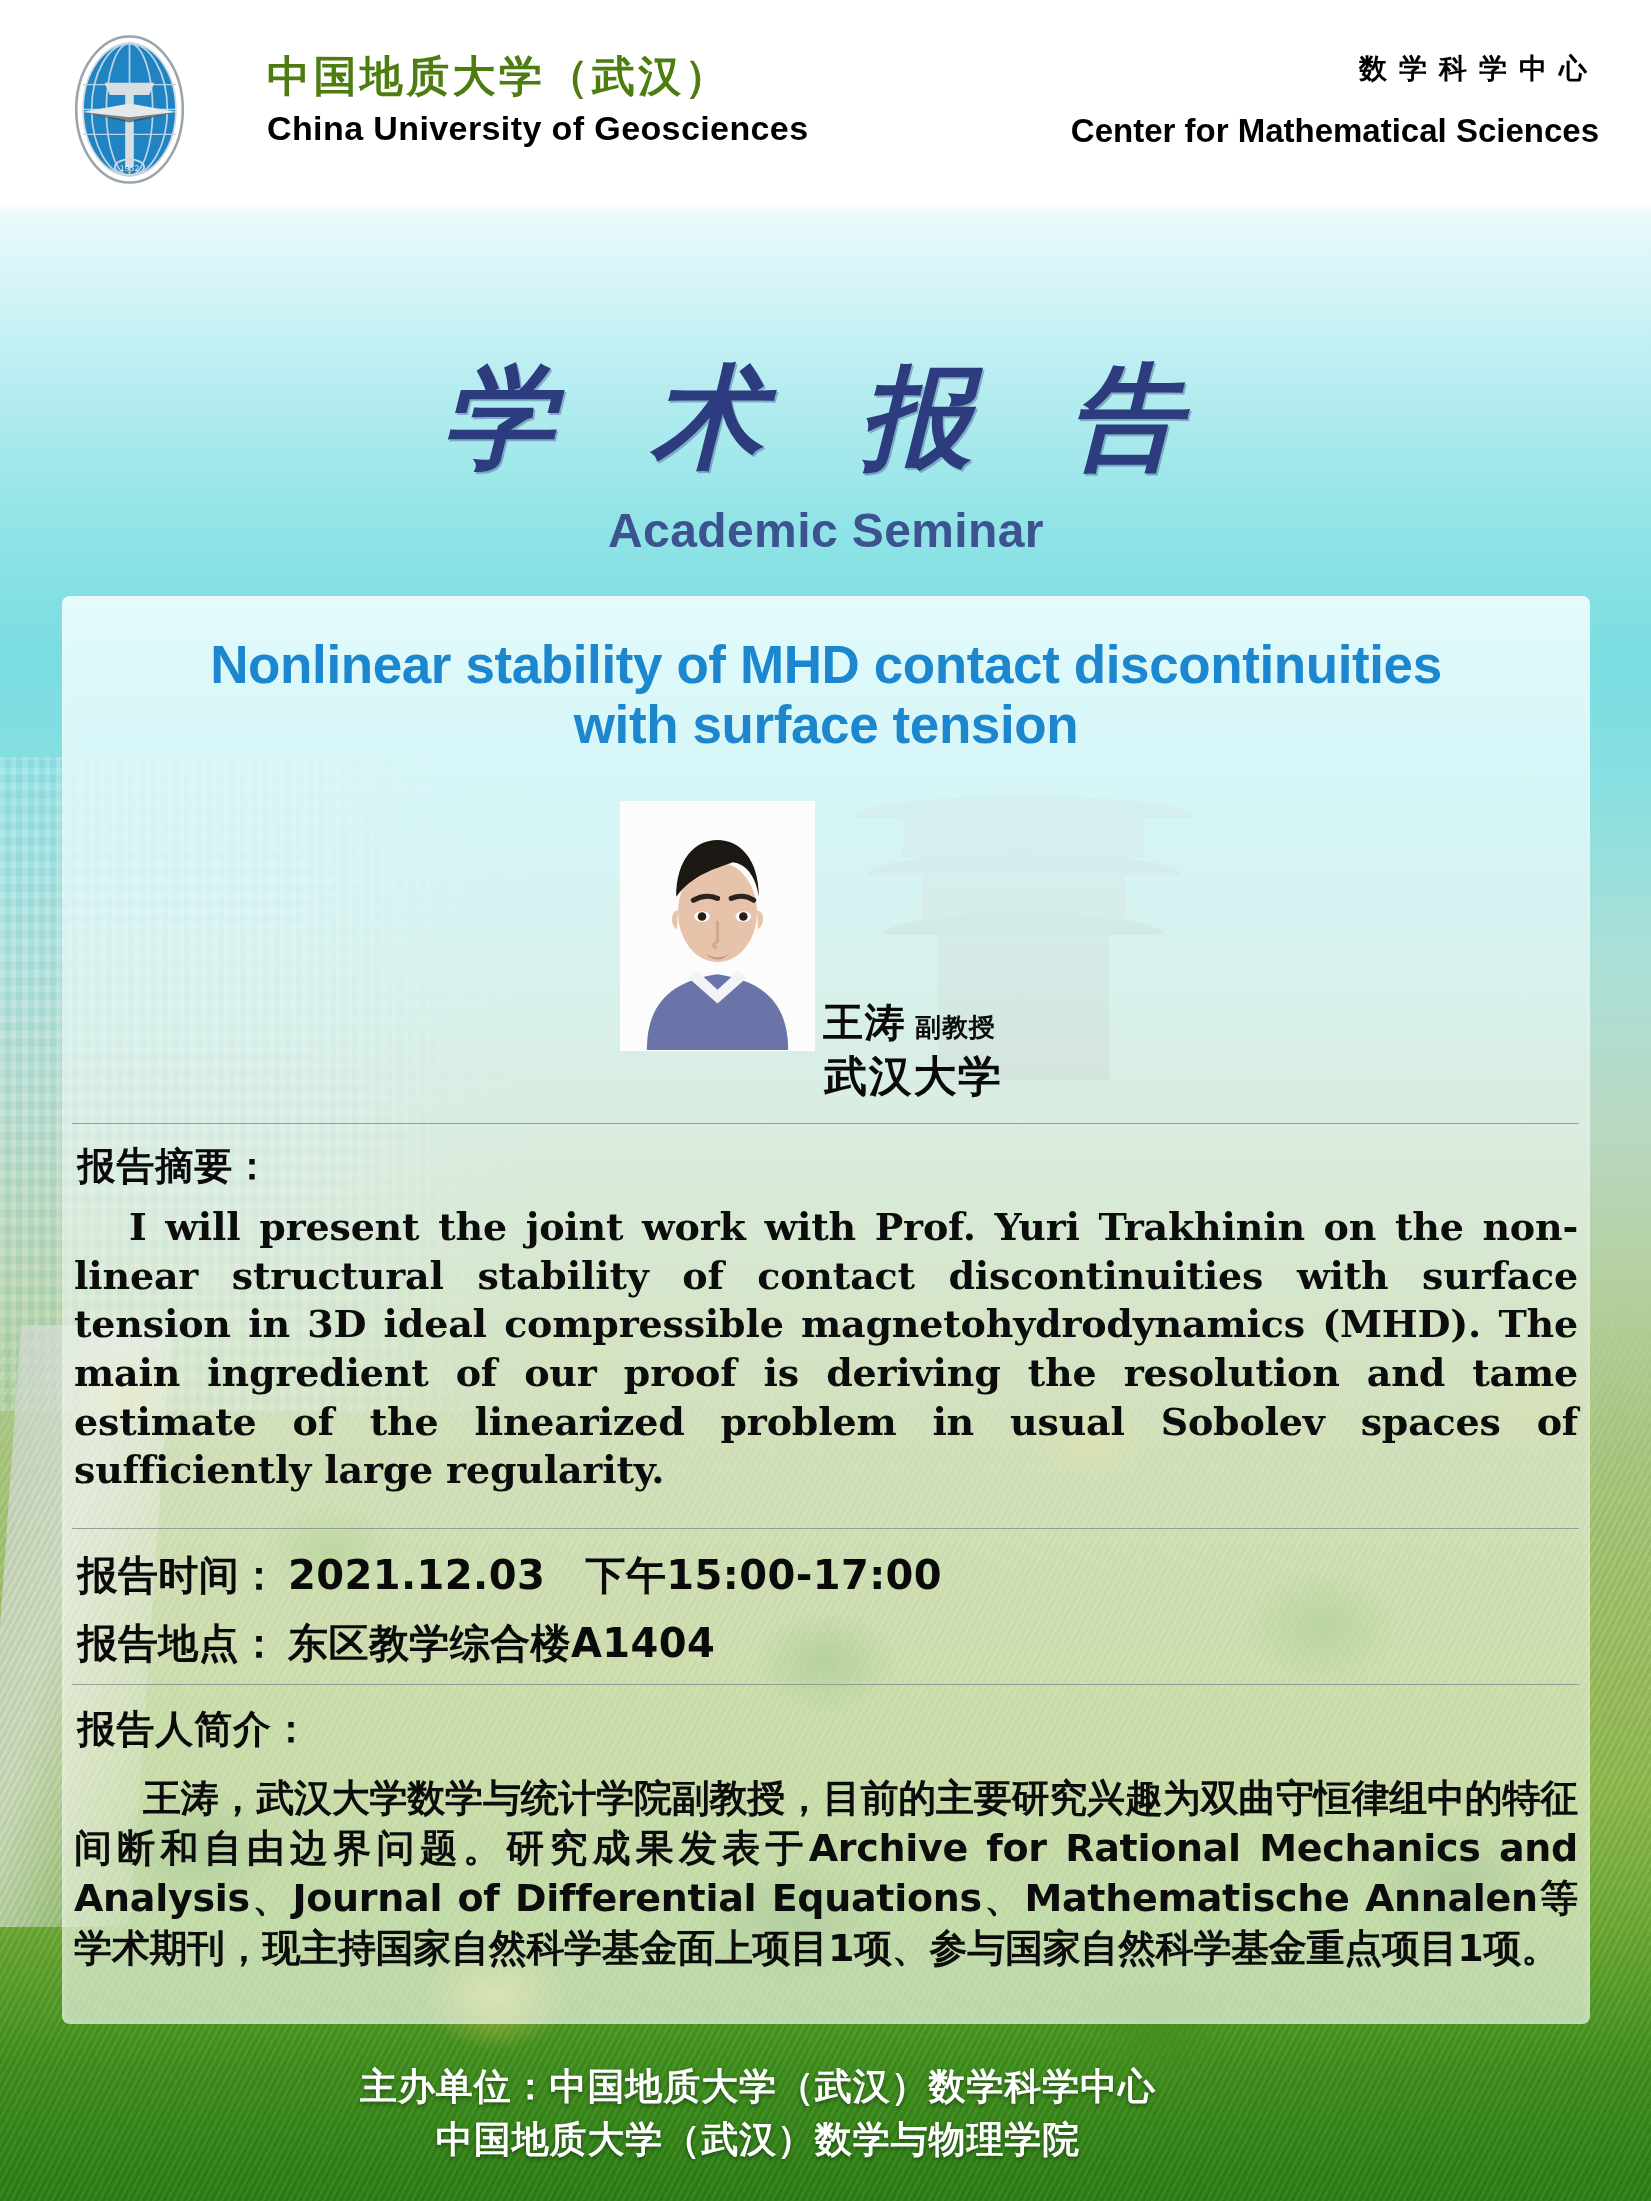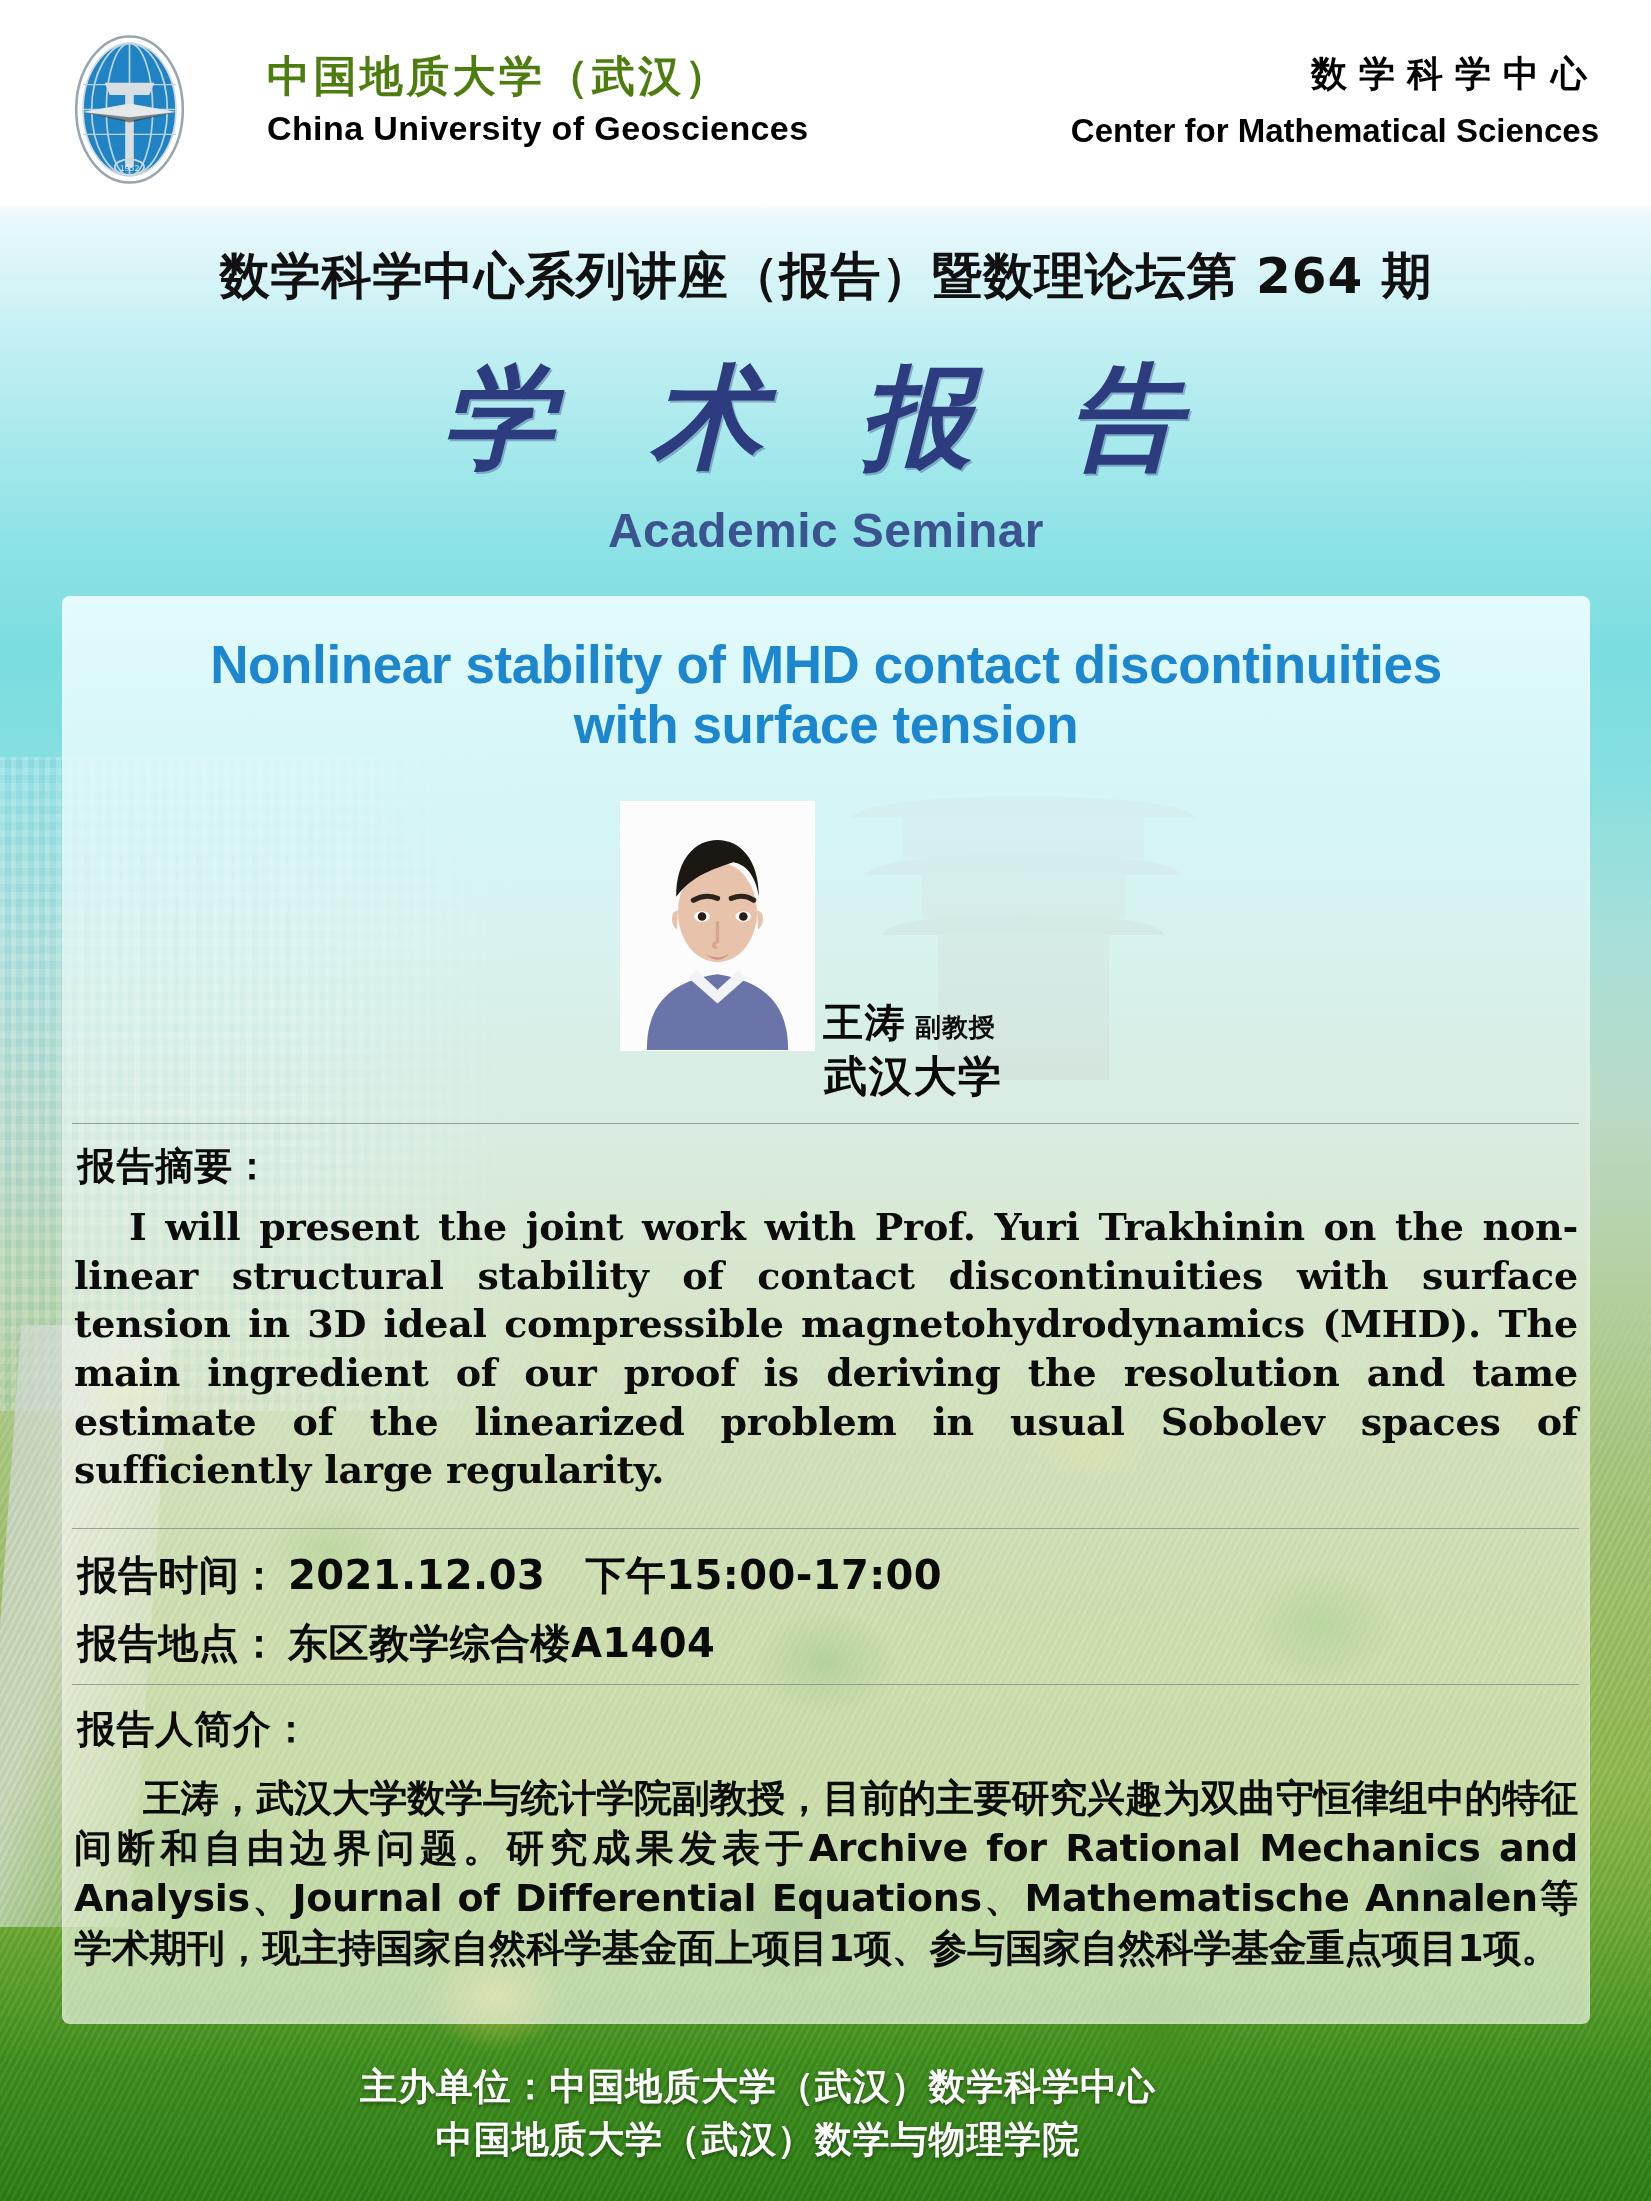--- a/index.html
+++ b/index.html
@@ -90,21 +90,21 @@
     position:absolute;left:267px;top:48px;
     font-size:43px;font-weight:700;color:#4d7c0f;letter-spacing:3.4px;
     font-family:"DejaVu Sans","Liberation Sans",sans-serif;
   }
   .uni-en{
     position:absolute;left:267px;top:109px;
     font-size:34px;font-weight:700;color:#000;letter-spacing:0.4px;
   }
   .center-cn{
     position:absolute;right:53px;top:50px;
-    font-size:36px;font-weight:700;color:#000;letter-spacing:12px;
+    font-size:28px;font-weight:700;color:#000;letter-spacing:12px;
     font-family:"DejaVu Sans","Liberation Sans",sans-serif;
     text-align:right;
   }
   .center-en{
     position:absolute;right:53px;top:112px;
     font-size:33px;font-weight:700;color:#000;text-align:left;
   }
 
   
   .series-title{
@@ -255,21 +255,20 @@
         <text x="89" y="160" font-family="DejaVu Sans" font-size="9" fill="#eaf2f7" text-anchor="middle">1952</text>
       </svg>
     </div>
 
     <div class="uni-cn">中国地质大学（武汉）</div>
     <div class="uni-en">China University of Geosciences</div>
     <div class="center-cn">数学科学中心</div>
     <div class="center-en">Center for Mathematical Sciences</div>
   </div>
 
-  <div class="series-title">数学科学中心系列讲座（报告）暨数理论坛第 264 期</div>
 
   <div class="calligraphy">学 术 报 告</div>
   <div class="seminar-en">Academic Seminar</div>
 
   <div class="card">
 
     <div class="talk-title">
       <div>Nonlinear stability of MHD contact discontinuities</div>
       <div>with surface tension</div>
     </div>

